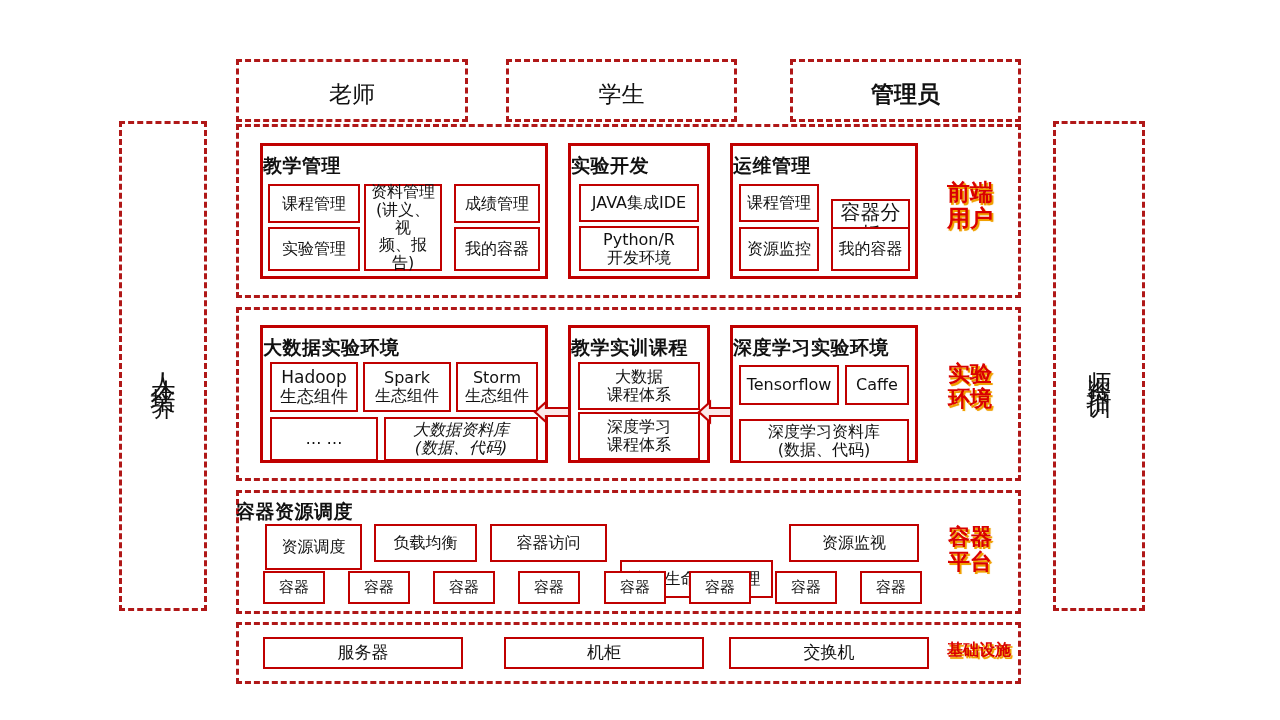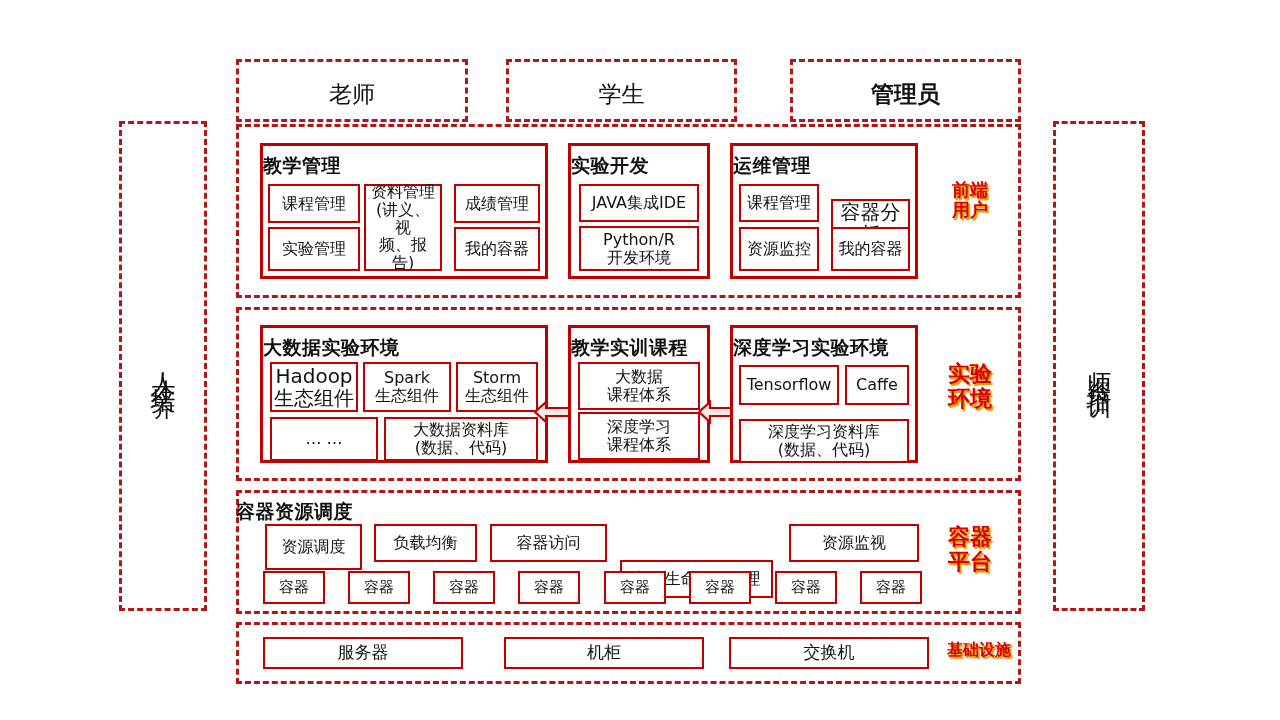--- a/index.html
+++ b/index.html
@@ -120,45 +120,45 @@
   </div>
 
   <div class="solid" style="left:730px;top:143px;width:188px;height:136px;">
     <div class="grp-title" style="top:7px;font-size:19px;">运维管理</div>
   </div>
   <div class="thin" style="left:739px;top:184px;width:80px;height:38px;font-size:16px;">课程管理</div>
   <div class="thin" style="left:831px;top:199px;width:79px;height:48px;font-size:20px;">容器分析</div>
   <div class="thin" style="left:739px;top:227px;width:80px;height:44px;font-size:16px;">资源监控</div>
   <div class="thin" style="left:831px;top:227px;width:79px;height:44px;font-size:16px;">我的容器</div>
 
-  <div class="tier" style="left:930px;top:180px;width:80px;font-size:18px;">
+  <div class="tier" style="left:930px;top:180px;width:80px;font-size:23px;">
     <div>前端</div>
     <div>用户</div>
   </div>
 
   <div class="dashed" style="left:236px;top:307px;width:785px;height:174px;"></div>
 
   <div class="solid" style="left:260px;top:325px;width:288px;height:138px;">
     <div class="grp-title" style="top:7px;font-size:19px;">大数据实验环境</div>
   </div>
-  <div class="thin" style="left:270px;top:362px;width:88px;height:50px;font-size:20px;justify-content:center;">
+  <div class="thin" style="left:270px;top:362px;width:88px;height:50px;font-size:17px;justify-content:center;">
     <span style="white-space:pre-line;">Hadoop
 生态组件</span>
   </div>
   <div class="thin" style="left:363px;top:362px;width:88px;height:50px;font-size:16px;">
     <span style="white-space:pre-line;">Spark
 生态组件</span>
   </div>
   <div class="thin" style="left:456px;top:362px;width:82px;height:50px;font-size:16px;">
     <span style="white-space:pre-line;">Storm
 生态组件</span>
   </div>
   <div class="thin" style="left:270px;top:417px;width:108px;height:44px;font-size:16px;">… …</div>
   <div class="thin" style="left:384px;top:417px;width:154px;height:44px;font-size:16px;">
-    <span style="white-space:pre-line;">大数据资料库
+    <span style="white-space:pre-line;font-style:italic;">大数据资料库
 (数据、代码)</span>
   </div>
 
   <div class="arrow" style="left:533px;top:398px;width:52px;height:28px;">
     <svg width="52" height="28" viewBox="0 0 52 28">
       <polygon points="2,14 13,4 13,10 39,10 39,4 50,14 39,24 39,18 13,18 13,24" fill="#fbeaea" stroke="#c00000" stroke-width="2.2" stroke-linejoin="miter"></polygon>
     </svg>
   </div>
 
   <div class="solid" style="left:568px;top:325px;width:142px;height:138px;">

